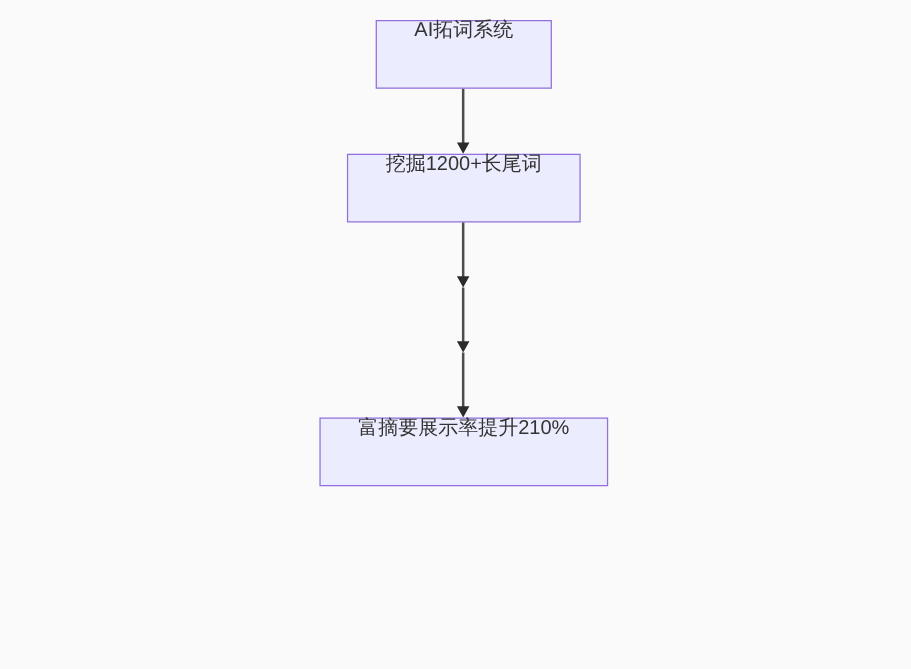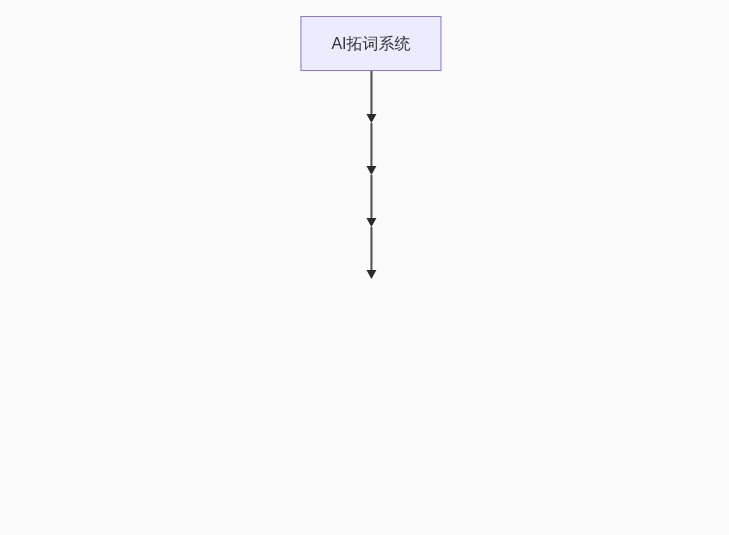--- a/index.html
+++ b/index.html
@@ -25,21 +25,21 @@
     transform: translateX(-50%);
     display: flex;
     flex-direction: column;
     align-items: center;
   }
   .node {
     box-sizing: border-box;
     height: 55px;
     padding: 0 30px;
     display: flex;
-    align-items: center;
+    align-items: flex-start;
     justify-content: center;
     background: var(--node-fill, #ececff);
     border: 1px solid var(--node-border, #9370db);
     color: var(--text-color, #333333);
     font-size: 16px;
     line-height: 1;
     white-space: nowrap;
   }
   .connector {
     position: relative;
@@ -73,33 +73,39 @@
 
     <div class="node">
       <span>AI拓词系统</span>
     </div>
 
     <div class="connector">
       <div class="line"></div>
       <div class="head"></div>
     </div>
 
+    <div class="node">
+      <span>挖掘1200+长尾词</span>
+    </div>
 
     <div class="connector">
       <div class="line"></div>
       <div class="head"></div>
     </div>
 
 
     <div class="connector">
       <div class="line"></div>
       <div class="head"></div>
     </div>
 
 
     <div class="connector">
       <div class="line"></div>
       <div class="head"></div>
     </div>
 
+    <div class="node">
+      <span>富摘要展示率提升210%</span>
+    </div>
 
   </div>
 </div>
 
 </body></html>

